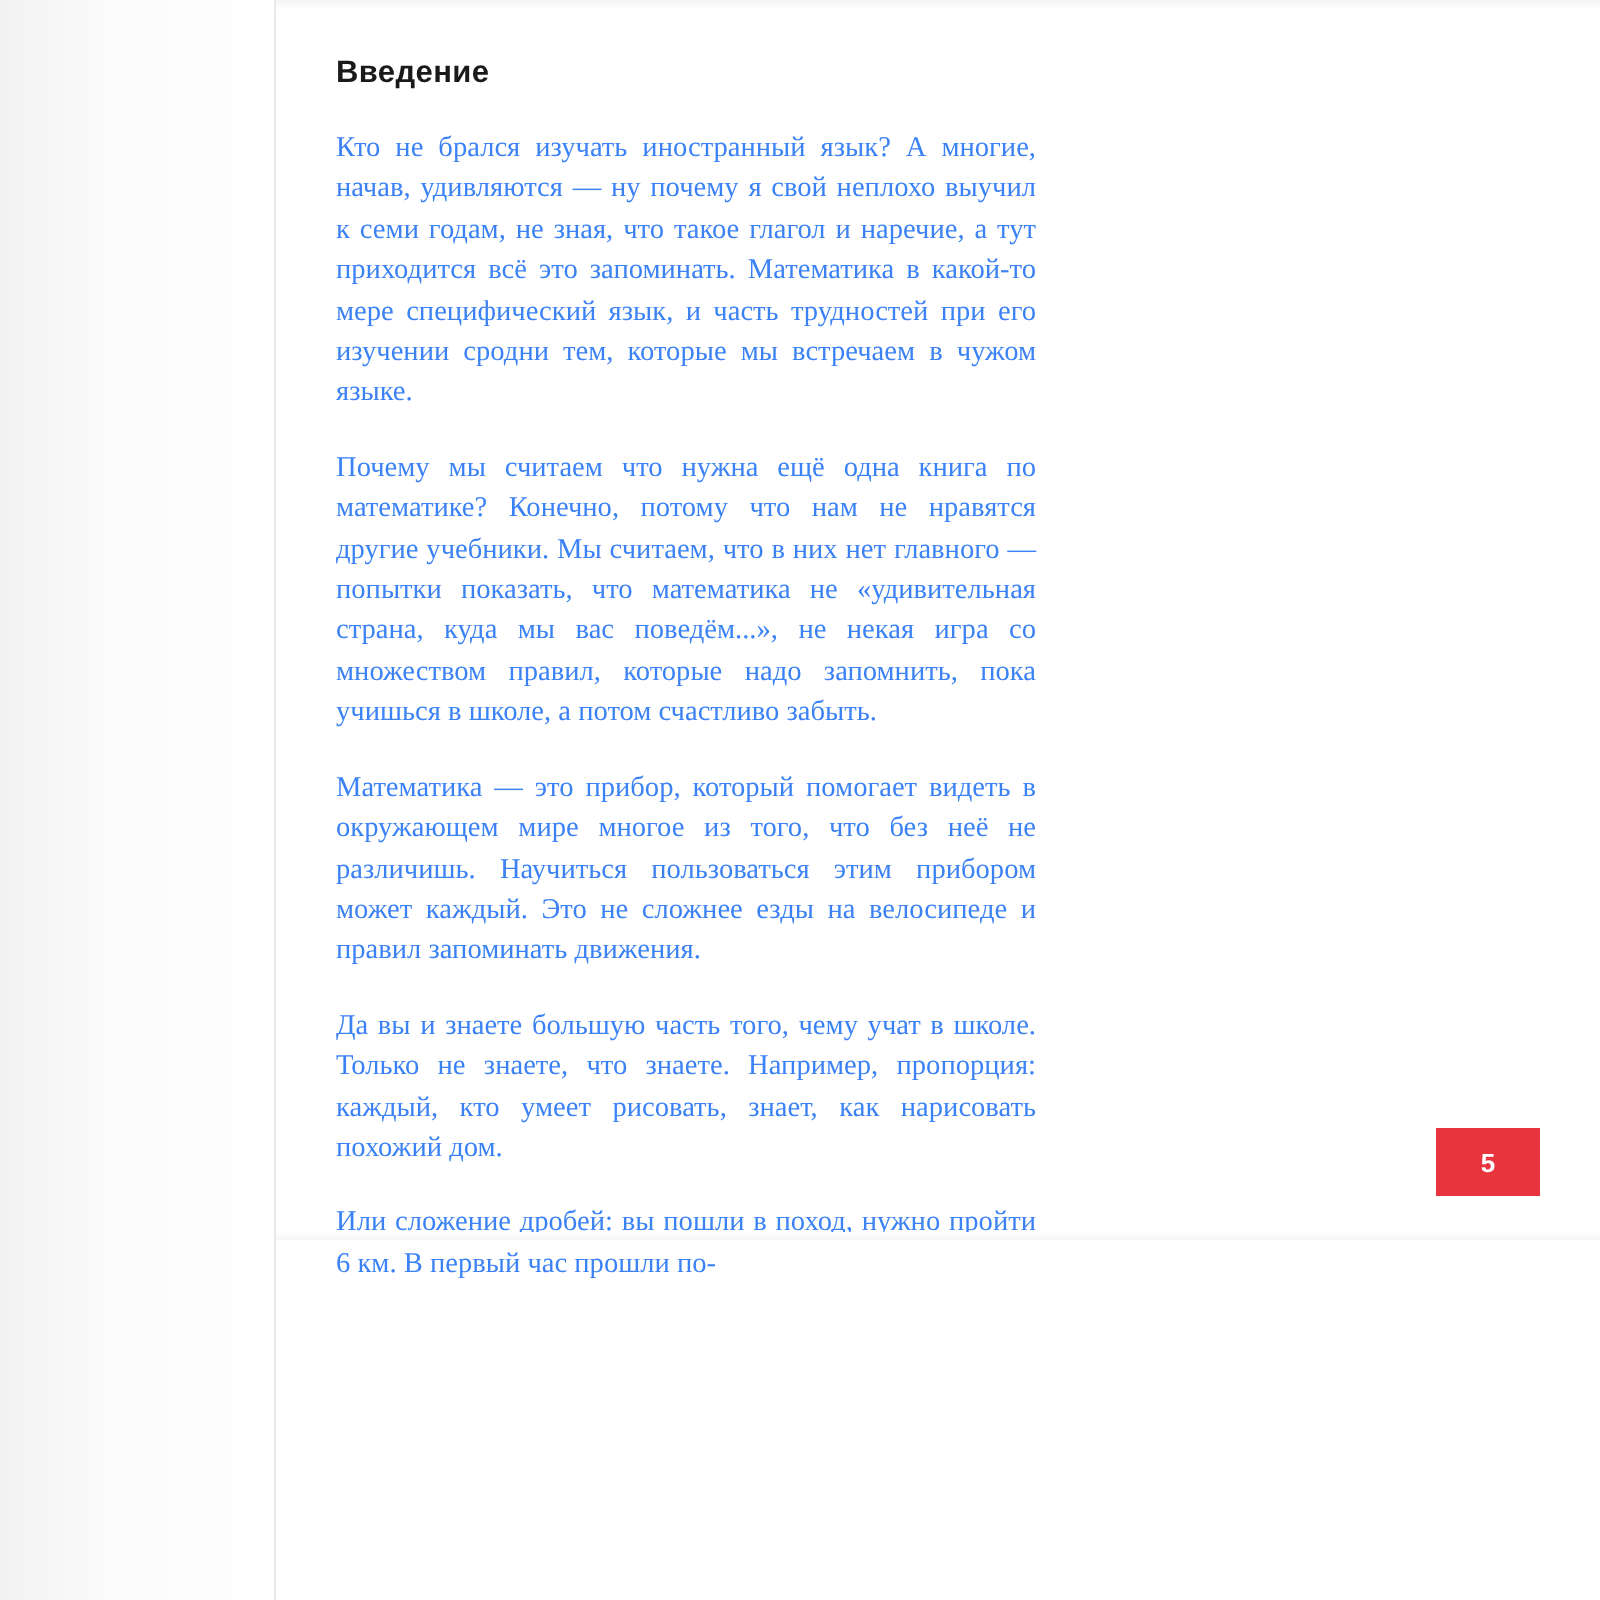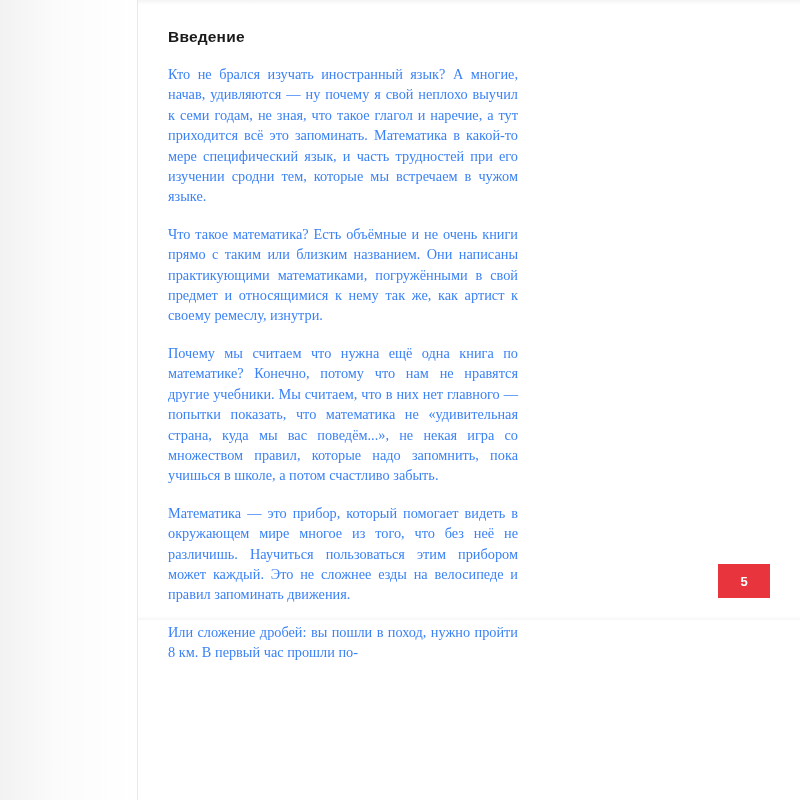--- a/index.html
+++ b/index.html
@@ -103,24 +103,24 @@
 <div class="page">
 
   <div class="gutter"></div>
   <div class="gutter-line"></div>
   <div class="page-top-edge"></div>
 
   <div class="content">
     <h1 class="heading">Введение</h1>
 
     <p class="para">Кто не брался изучать иностранный язык? А многие, начав, удивляются — ну почему я свой неплохо выучил к семи годам, не зная, что такое глагол и наречие, а тут приходится всё это запоминать. Математика в какой-то мере специфический язык, и часть трудностей при его изучении сродни тем, которые мы встречаем в чужом языке.</p>
-    <p class="para">Что такое математика? Есть объёмные и не очень книги прямо с таким или близким названием. Они написаны практикующими математиками, погружёнными в свой предмет и относящимися к нему так же, как артист к своему ремеслу, изнутри.</p>
     <p class="para">Почему мы считаем что нужна ещё одна книга по математике? Конечно, потому что нам не нравятся другие учебники. Мы считаем, что в них нет главного — попытки показать, что математика не «удивительная страна, куда мы вас поведём...», не некая игра со множеством правил, которые надо запомнить, пока учишься в школе, а потом счастливо забыть.</p>
     <p class="para">Математика — это прибор, который помогает видеть в окружающем мире многое из того, что без неё не различишь. Научиться пользоваться этим прибором может каждый. Это не сложнее езды на велосипеде и правил запоминать движения.</p>
-    <p class="para">Или сложение дробей: вы пошли в поход, нужно пройти 8 км. В первый час прошли по-</p>
+    <p class="para">Да вы и знаете большую часть того, чему учат в школе. Только не знаете, что знаете. Например, пропорция: каждый, кто умеет рисовать, знает, как нарисовать похожий дом.</p>
+    <p class="para">Или сложение дробей: вы пошли в поход, нужно пройти 6 км. В первый час прошли по-</p>
   </div>
 
   <div class="page-number-box" style="background: rgb(232, 52, 60);">
     <span class="page-number">5</span>
   </div>
 
   <div class="bottom-edge"></div>
 </div>
 
 </body></html>

